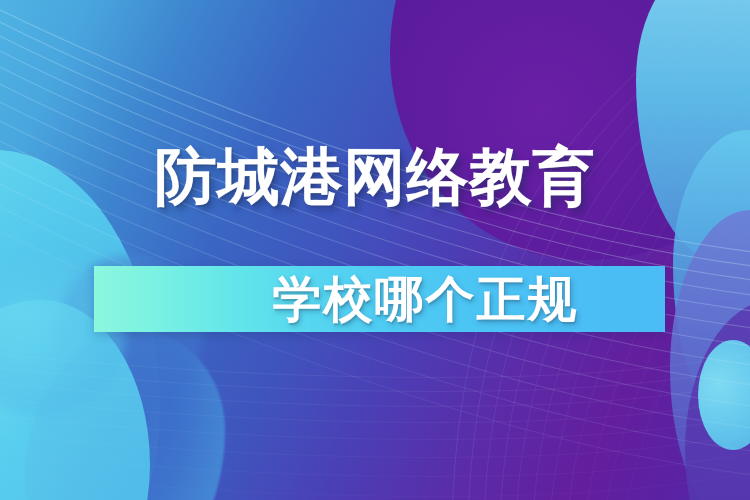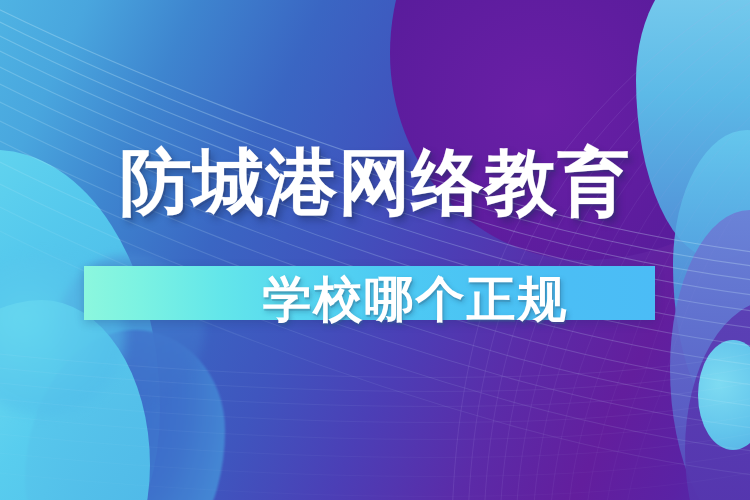--- a/index.html
+++ b/index.html
@@ -172,38 +172,38 @@
     pointer-events: none;
   }
 
   
   .headline {
     position: absolute;
     left: 0;
     right: 0;
     top: 146px;
     text-align: center;
-    font-size: 72px;
+    font-size: 62px;
     line-height: 1;
     font-weight: bold;
     color: #ffffff;
     letter-spacing: 1px;
     white-space: nowrap;
     text-shadow:
        2px 2px 0 rgba(40,60,110,.32),
        4px 5px 7px rgba(20,35,80,.38);
     -webkit-text-stroke: 0.5px rgba(255,255,255,.4);
   }
 
   .subbar {
     position: absolute;
-    left: 84px;
+    left: 94px;
     top: 266px;
     width: 571px;
-    height: 54px;
+    height: 66px;
     background: linear-gradient(90deg,
         #8CF7DE 0%,
         #7BF2E2 10%,
         #63E6EA 24%,
         #56D6F0 38%,
         #4ECBF3 52%,
         #4BC4F4 68%,
         #4BBEF5 85%,
         #4BBCF6 100%);
     box-shadow: 0 3px 9px rgba(25,40,95,.22);

